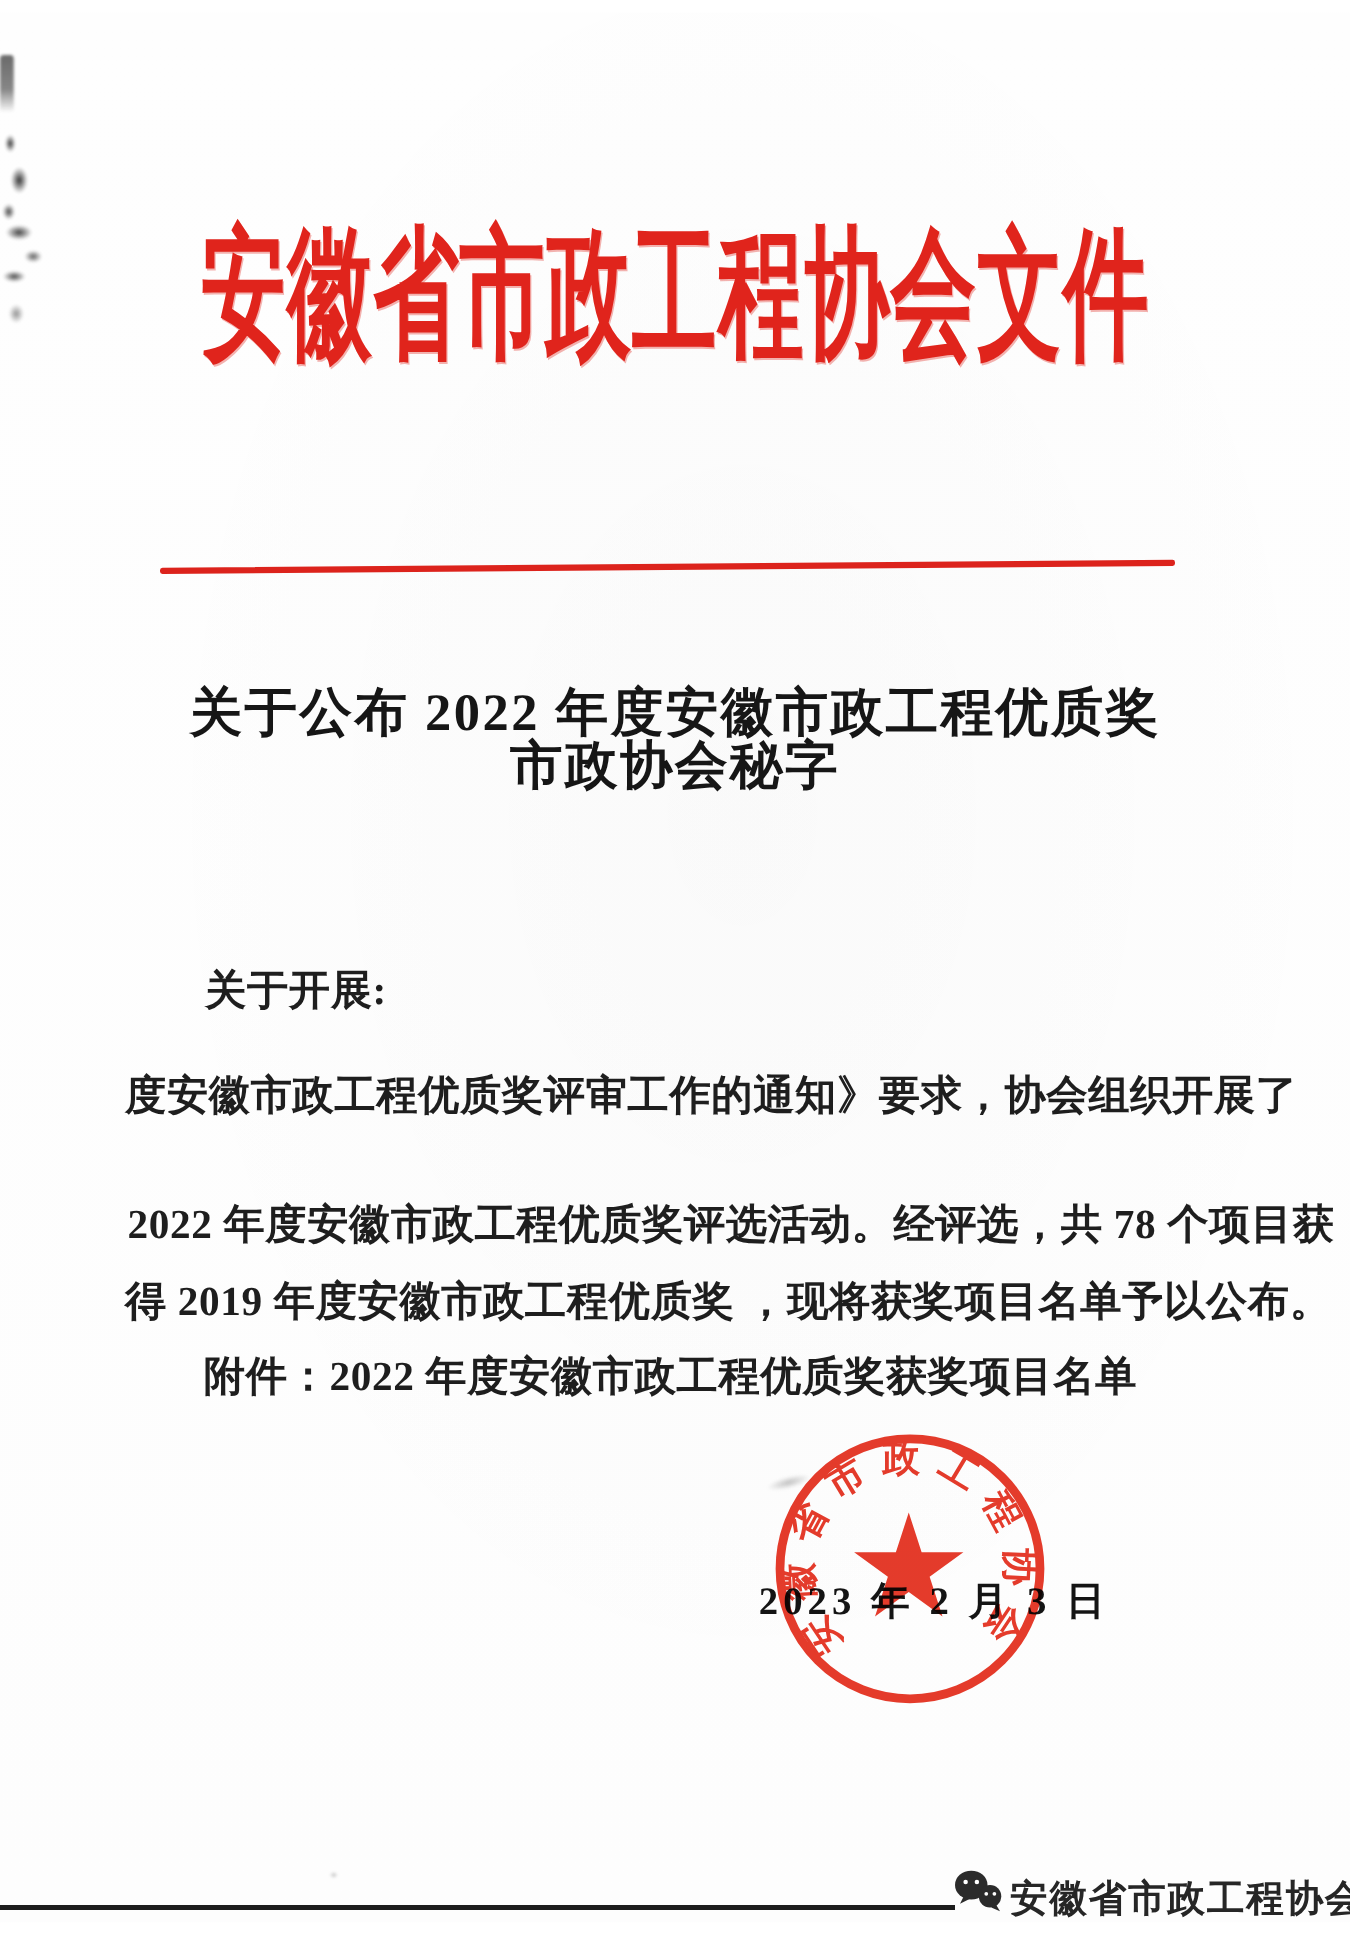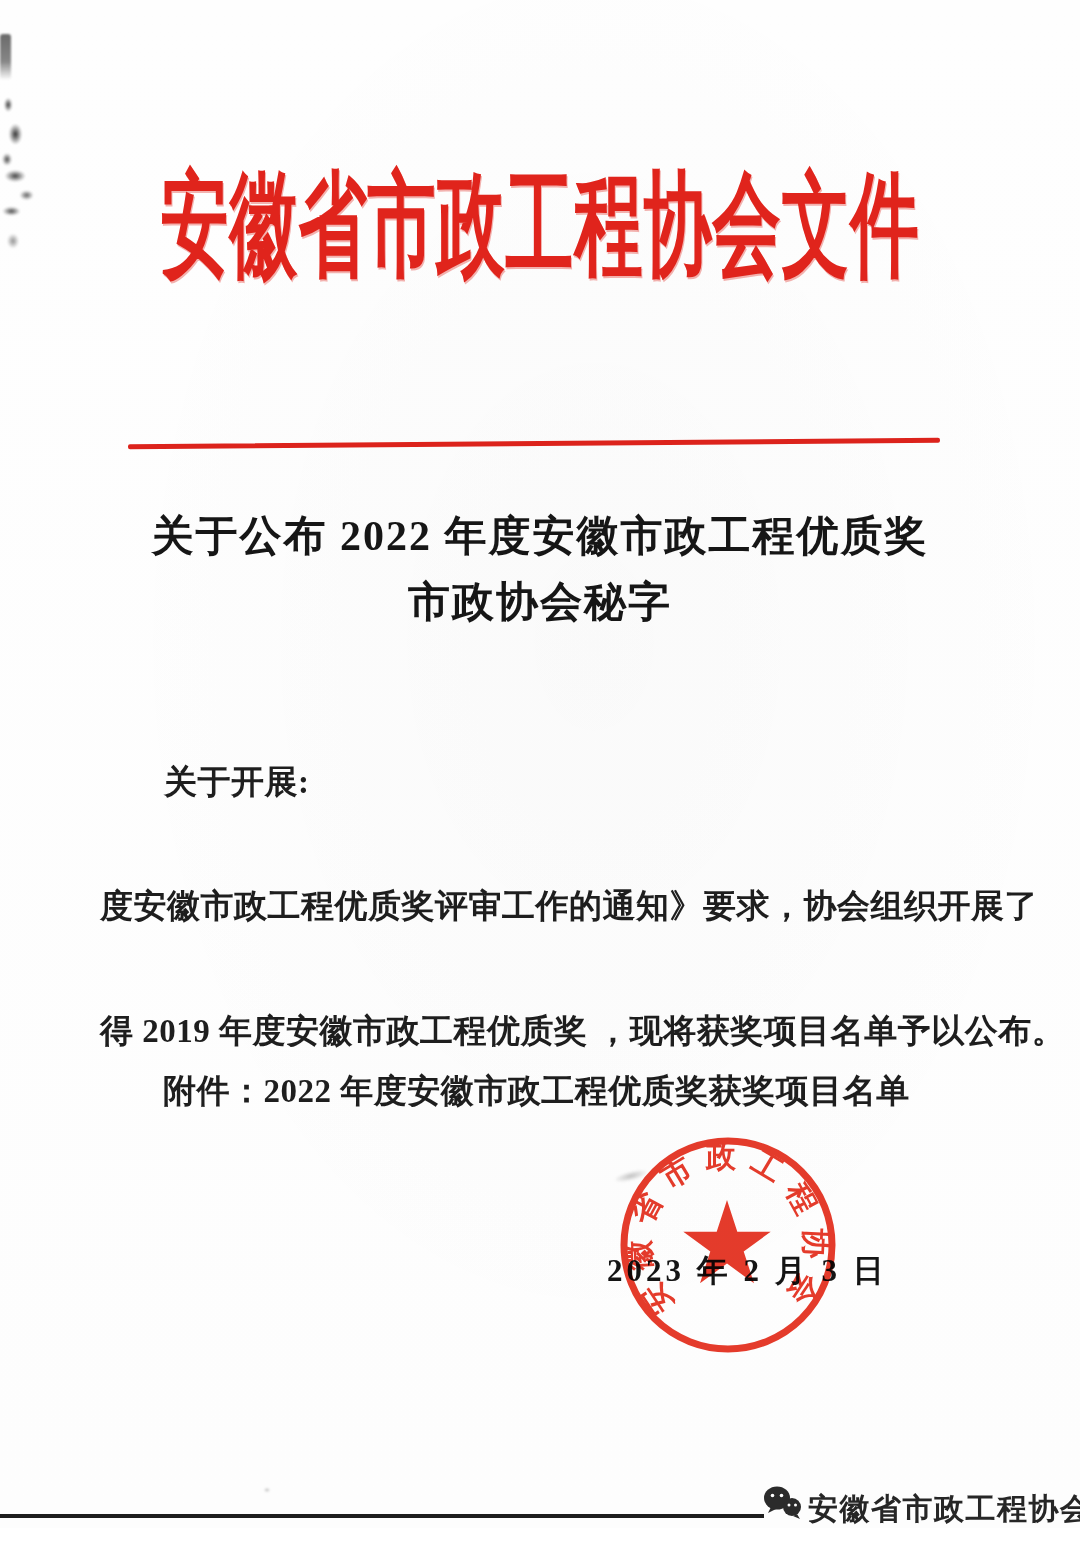--- a/index.html
+++ b/index.html
@@ -5,20 +5,21 @@
   html,body{margin:0;padding:0;background:#ffffff;}
   .page{
     position:relative;
     width:1080px;height:1528px;
     background:
       radial-gradient(ellipse at 55% 42%, rgba(0,0,0,0.015), rgba(0,0,0,0) 60%),
       linear-gradient(180deg,#fefefe 0%, #fdfdfd 100%);
     overflow:hidden;
     font-family:"Liberation Serif","DejaVu Serif",serif;
     color:#1f1f1f;
+    margin-top:10px;
   }
   .abs{position:absolute;white-space:nowrap;}
 
   
   .org-title{
     top:150px;left:50%;
     transform:translateX(-50%) scale(1,1.68);
     transform-origin:center top;
     font-size:68px;font-weight:bold;
     letter-spacing:1px;
@@ -31,27 +32,27 @@
     font-size:34px;letter-spacing:2px;color:#262626;
   }
 
   .red-rule{
     top:441px;left:128px;width:812px;height:5px;
     background:#dc231c;border-radius:2px;
     transform:rotate(-0.45deg);
   }
 
   .doc-title{font-size:42px;font-weight:bold;color:#161616;letter-spacing:2px;}
-  .doc-title.l1{top:508px;left:50%;transform:translateX(-50%);}
+  .doc-title.l1{top:532px;left:50%;transform:translateX(-50%);}
   .doc-title.l2{top:574px;left:50%;transform:translateX(-50%);}
 
   .body-text{font-size:33px;font-weight:600;color:#1e1e1e;letter-spacing:0.5px;}
   .salutation{top:760px;left:164px;}
   .bl0{top:820px;left:162px;}
-  .bl1{top:884px;left:100px;}
+  .bl1{top:844px;left:100px;}
   .bl2{top:947px;left:102px;}
   .bl3{top:1009px;left:100px;}
   .attachment{top:1069px;left:163px;}
 
   .issue-date{
     top:1250px;left:607px;
     font-size:31px;font-weight:600;letter-spacing:4px;color:#141414;
   }
 
   .seal{
@@ -104,20 +105,21 @@
   <div class="abs org-title">安徽省市政工程协会文件</div>
 
 
   <div class="abs red-rule"></div>
 
   <div class="abs doc-title l1">关于公布 2022 年度安徽市政工程优质奖</div>
   <div class="abs doc-title l2">市政协会秘字</div>
 
   <div class="abs body-text salutation">关于开展:</div>
   <div class="abs body-text bl1">度安徽市政工程优质奖评审工作的通知》要求，协会组织开展了</div>
+  <div class="abs body-text bl2">2022 年度安徽市政工程优质奖评选活动。经评选，共 78 个项目获</div>
   <div class="abs body-text bl3">得 2019 年度安徽市政工程优质奖 ，现将获奖项目名单予以公布。</div>
   <div class="abs body-text attachment">附件：2022 年度安徽市政工程优质奖获奖项目名单</div>
 
   <div class="abs issue-date">2023 年 2 月 3 日</div>
 
   <svg class="abs seal" viewBox="0 0 262 262">
     <circle cx="130" cy="130" r="104" fill="none" stroke="#e5301f" stroke-width="7"></circle>
     <polygon fill="#e5301f" points="129,85 139.3,116.8 172.7,116.8 145.7,136.4 156,168.2 129,148.6 102,168.2 112.3,136.4 85.3,116.8 118.7,116.8"></polygon>
     <path id="sealArc" fill="none" d="M 78.8 189.8 A 78 78 0 1 1 179.2 189.8"></path>
     <text class="seal-ring-text" fill="#e5301f">

